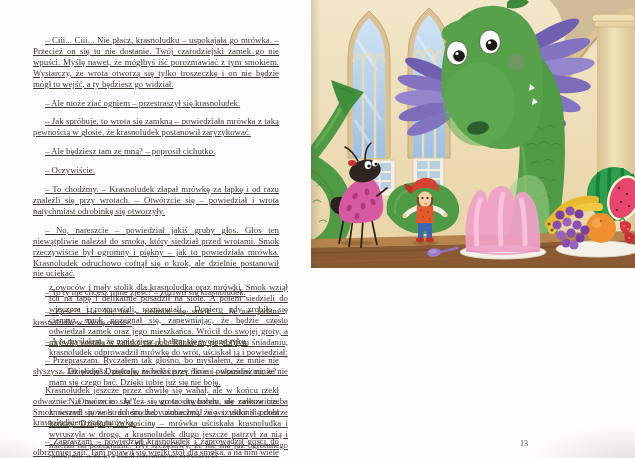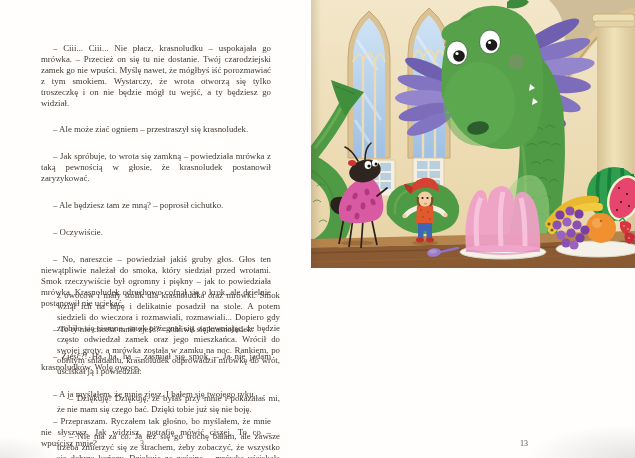--- a/index.html
+++ b/index.html
@@ -2,21 +2,21 @@
 <html lang="pl"><head>
 <meta charset="utf-8">
 <style>
   html,body{margin:0;padding:0;background:#ffffff;}
   .spread{position:relative;width:635px;height:458px;background:#ffffff;overflow:hidden;
           font-family:"Liberation Serif","DejaVu Serif",serif;color:#413831;}
   .page{position:absolute;top:0;height:458px;background:#fffefd;}
   .page-left{left:0;width:311px;}
   .page-right{left:311px;width:324px;}
   .textblock{position:absolute;font-size:8.8px;line-height:10.9px;text-align:justify;}
-  .textblock p{margin:16px;}
+  .textblock p{margin:8px;text-decoration:underline;}
   .textblock p.indent{text-indent:12px;}
   .tb-left{left:25px;top:27px;width:262px;}
   .tb-right{left:41px;top:274px;width:255px;}
   .pagenum{position:absolute;font-size:8px;color:#5a524b;}
   .pn-left{left:140px;top:439px;}
   .pn-right{left:520px;top:439px;}
   .illu{position:absolute;left:311px;top:0;width:324px;height:268px;}
   .corner-shadow-br{position:absolute;right:0;bottom:0;width:110px;height:34px;
      background:radial-gradient(ellipse at 100% 100%, rgba(60,60,60,.14), rgba(0,0,0,0) 70%);}
   .corner-shadow-bl{position:absolute;left:0;bottom:0;width:60px;height:22px;
@@ -27,20 +27,21 @@
 
 <div class="spread">
 
   <div class="page page-left">
     <div class="textblock tb-left">
       <p class="indent">– Ciii... Ciii... Nie płacz, krasnoludku – uspokajała go mrówka. – Przecież on się tu nie dostanie. Twój czarodziejski zamek go nie wpuści. Myślę nawet, że mógłbyś iść porozmawiać z tym smokiem. Wystarczy, że wrota otworzą się tylko troszeczkę i on nie będzie mógł tu wejść, a ty będziesz go widział.</p>
       <p class="indent">– Ale może ziać ogniem – przestraszył się krasnoludek.</p>
       <p class="indent">– Jak spróbuje, to wrota się zamkną – powiedziała mrówka z taką pewnością w głosie, że krasnoludek postanowił zaryzykować.</p>
       <p class="indent">– Ale będziesz tam ze mną? – poprosił cichutko.</p>
       <p class="indent">– Oczywiście.</p>
+      <p class="indent">– To chodźmy. – Krasnoludek złapał mrówkę za łapkę i od razu znaleźli się przy wrotach. – Otwórzcie się – powiedział i wrota natychmiast odrobinkę się otworzyły.</p>
       <p class="indent">– No, nareszcie – powiedział jakiś gruby głos. Głos ten niewątpliwie należał do smoka, który siedział przed wrotami. Smok rzeczywiście był ogromny i piękny – jak to powiedziała mrówka. Krasnoludek odruchowo cofnął się o krok, ale dzielnie postanowił nie uciekać.</p>
       <p class="indent">– To ty nie chcesz mnie zjeść? – zdziwił się krasnoludek.</p>
       <p class="indent">– Zjeść?! Ha, ha, ha – zaśmiał się smok. – Ja nie jadam krasnoludków. Wolę owoce.</p>
       <p class="indent">– A ja myślałem, że mnie zjesz. I bałem się twojego ryku.</p>
       <p class="indent">– Przepraszam. Ryczałem tak głośno, bo myślałem, że mnie nie słyszysz. Jak widzisz, potrafię mówić ciszej. To co – wpuścisz mnie?</p>
       <p class="indent">Krasnoludek jeszcze przez chwilę się wahał, ale w końcu rzekł odważnie: „Otwórzcie się!” – i wrota otworzyły się całkowicie. Smok wszedł powoli do środka, uśmiechnął się i ukłonił przed krasnoludkiem oraz mrówką.</p>
       <p class="indent">– Zapraszam – powiedział krasnoludek i zaprowadził gości do olbrzymiej sali. Tam pojawił się wielki stół dla smoka, a na nim wiele potraw</p>
     </div>
   </div>
 

